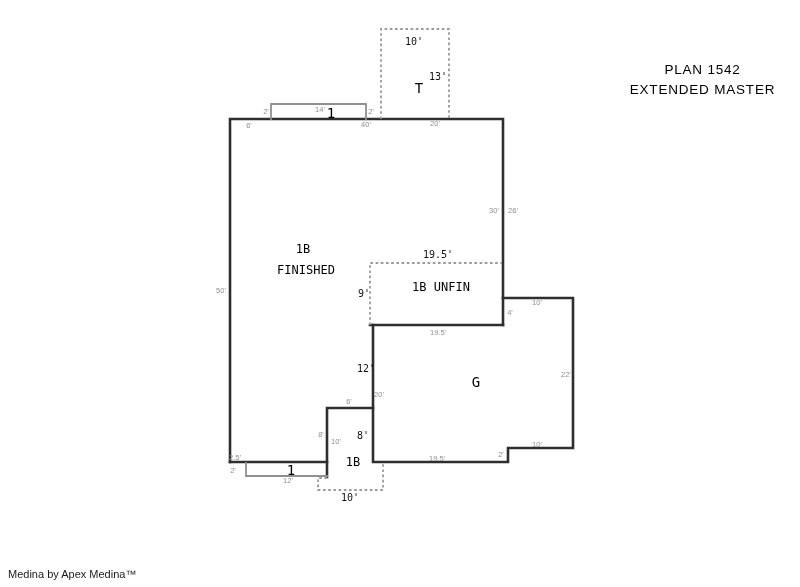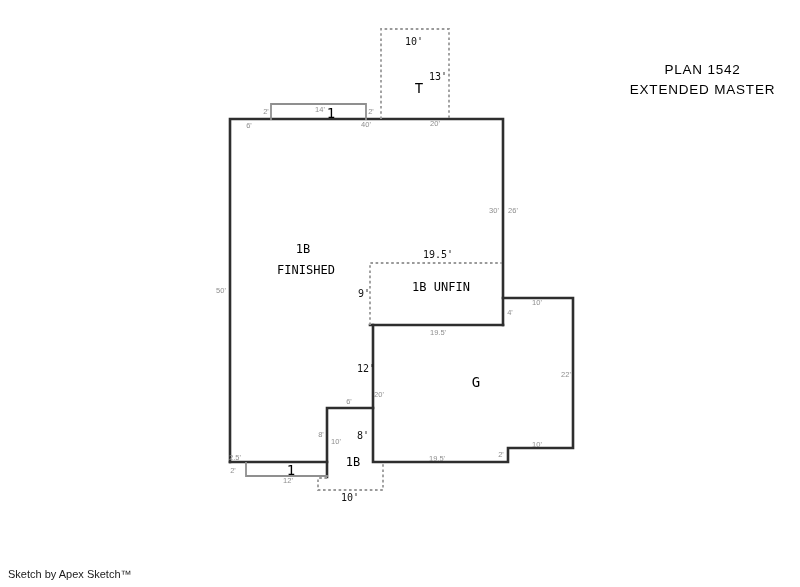--- a/index.html
+++ b/index.html
@@ -95,14 +95,14 @@
         <text x="288" y="483" class="dim-g">12'</text>
         <text x="350" y="501" class="dim">10'</text>
       </g>
   </svg>
 
   <div class="plan-title">
     <div>PLAN 1542</div>
     <div>EXTENDED MASTER</div>
   </div>
 
-  <div class="credit">Sketch by Apex Sketch™</div>
+  <div class="credit">Medina by Apex Medina™</div>
 </div>
 
 </body></html>

